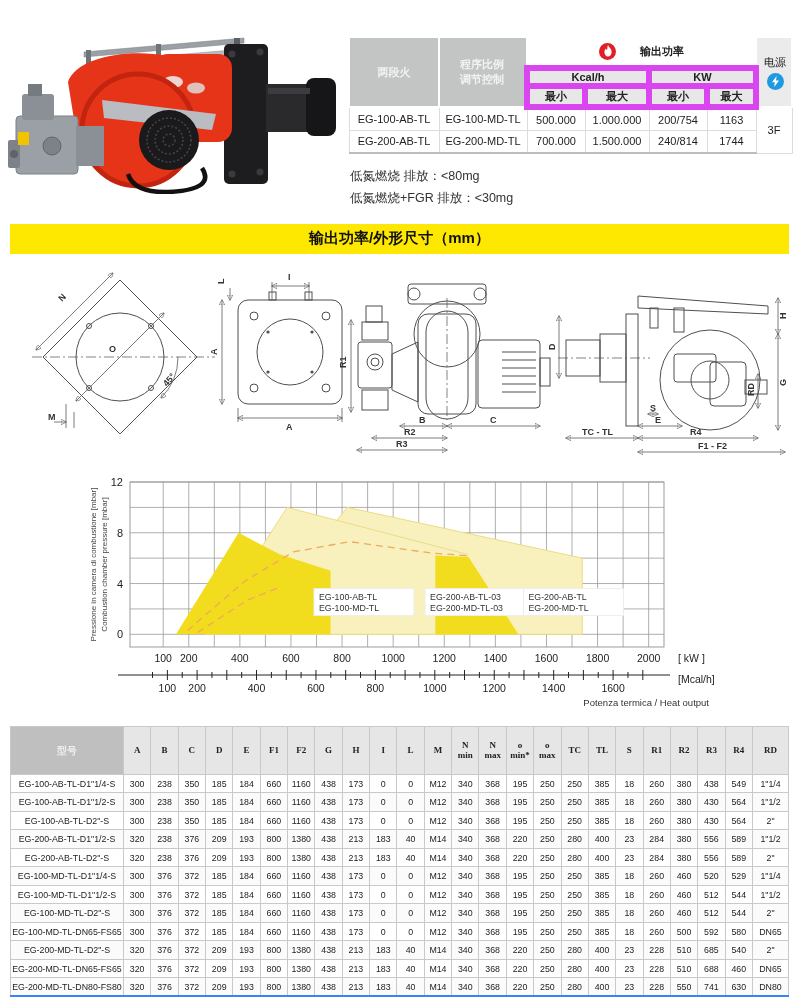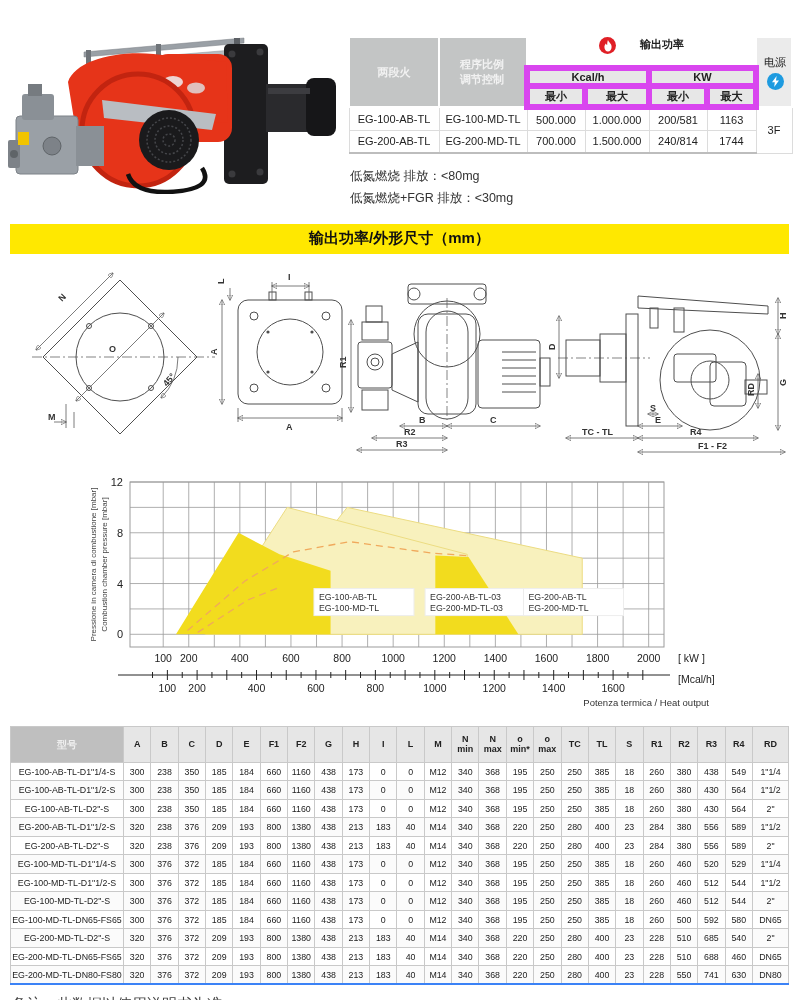--- a/index.html
+++ b/index.html
@@ -15,21 +15,21 @@
   .spec-col { width:445px; flex:none; padding-top:14px; }
   table.spec { border-collapse:collapse; width:443px; table-layout:fixed; }
   table.spec td, table.spec th { text-align:center; vertical-align:middle; font-size:11px; }
   .spec .hdr-dark { background:#c3c5c5; color:#f2f2f2; font-weight:bold; border:2px solid #fff; }
   .spec .hdr-lite { background:#e7e7e7; color:#222; font-weight:bold; border:6px solid #d946ef; }
   .spec .hdr-power { background:#ebebeb; border:2px solid #fff; }
   .spec .hdr-out { background:#ffffff; font-weight:bold; }
   .spec td.data { background:#fff; border:1px solid #dcdcdc; height:23px; }
   .spec tr.lastrow td { border-bottom:2px solid #bdbdbd; }
   .pre { white-space:pre-line; }
-  .out-flex { display:flex; justify-content:center; gap:24px; height:28px; }
+  .out-flex { display:flex; align-items:center; justify-content:center; gap:24px; height:28px; }
   .icon-circle { width:17px; height:17px; border-radius:50%; display:inline-flex; align-items:center; justify-content:center; flex:none; }
   .flame-bg { background:#e01f26; }
   .bolt-bg { background:#1e9be0; margin-top:3px; }
   .notes { margin-top:12px; font-size:12.5px; color:#333; line-height:1.75; padding-left:2px; }
 
   
   .banner { margin:14px 10px 0 10px; height:30px; background:#ffe800;
     display:flex; align-items:center; justify-content:center;
     font-size:15px; font-weight:bold; color:#111; }
 
@@ -42,21 +42,21 @@
   .tech .dot { fill:#4f4f4f; stroke:none; }
   .tech text { fill:#333; stroke:none; font-size:9px; font-weight:bold; font-family:"Liberation Sans",sans-serif; }
 
   
   .chart-wrap { margin-top:4px; }
 
   
   .dim-table-wrap { margin:12px 10px 0 10px; }
   table.dims { border-collapse:collapse; width:779px; table-layout:fixed; }
   table.dims th, table.dims td { border:1px solid #c9c9c9; text-align:center; vertical-align:middle; }
-  table.dims th { background:#e6e6e6; font-size:9px; line-height:1.15; height:36px; white-space:pre-line; font-weight:bold; }
+  table.dims th { background:#e6e6e6; font-size:9px; line-height:1.15; height:48px; white-space:pre-line; font-weight:bold;font-family:Liberation Serif, serif; }
   table.dims th.model-h { background:#bfbfbf; color:#efefef; font-size:10px; }
   table.dims td { font-size:8.8px; height:18.5px; background:#fff; color:#1c1c1c; }
   table.dims tbody tr:nth-child(even) td { background:#fbfbfb; }
   table.dims tbody tr:last-child td { border-bottom:2px solid #3b82f6; }
   .footer-note { margin:10px 0 0 12px; font-size:15px; color:#444; }
 </style>
 </head>
 <body>
 
 <div class="top-section">
@@ -151,21 +151,21 @@
         <td class="hdr-lite">最小</td>
         <td class="hdr-lite">最大</td>
         <td class="hdr-lite">最小</td>
         <td class="hdr-lite">最大</td>
       </tr>
       <tr>
         <td class="data">EG-100-AB-TL</td>
         <td class="data">EG-100-MD-TL</td>
         <td class="data">500.000</td>
         <td class="data">1.000.000</td>
-        <td class="data">200/581</td>
+        <td class="data">200/754</td>
         <td class="data">1163</td>
         <td class="data" rowspan="2">3F</td>
       </tr>
       <tr class="lastrow">
         <td class="data">EG-200-AB-TL</td>
         <td class="data">EG-200-MD-TL</td>
         <td class="data">700.000</td>
         <td class="data">1.500.000</td>
         <td class="data">240/814</td>
         <td class="data">1744</td>

